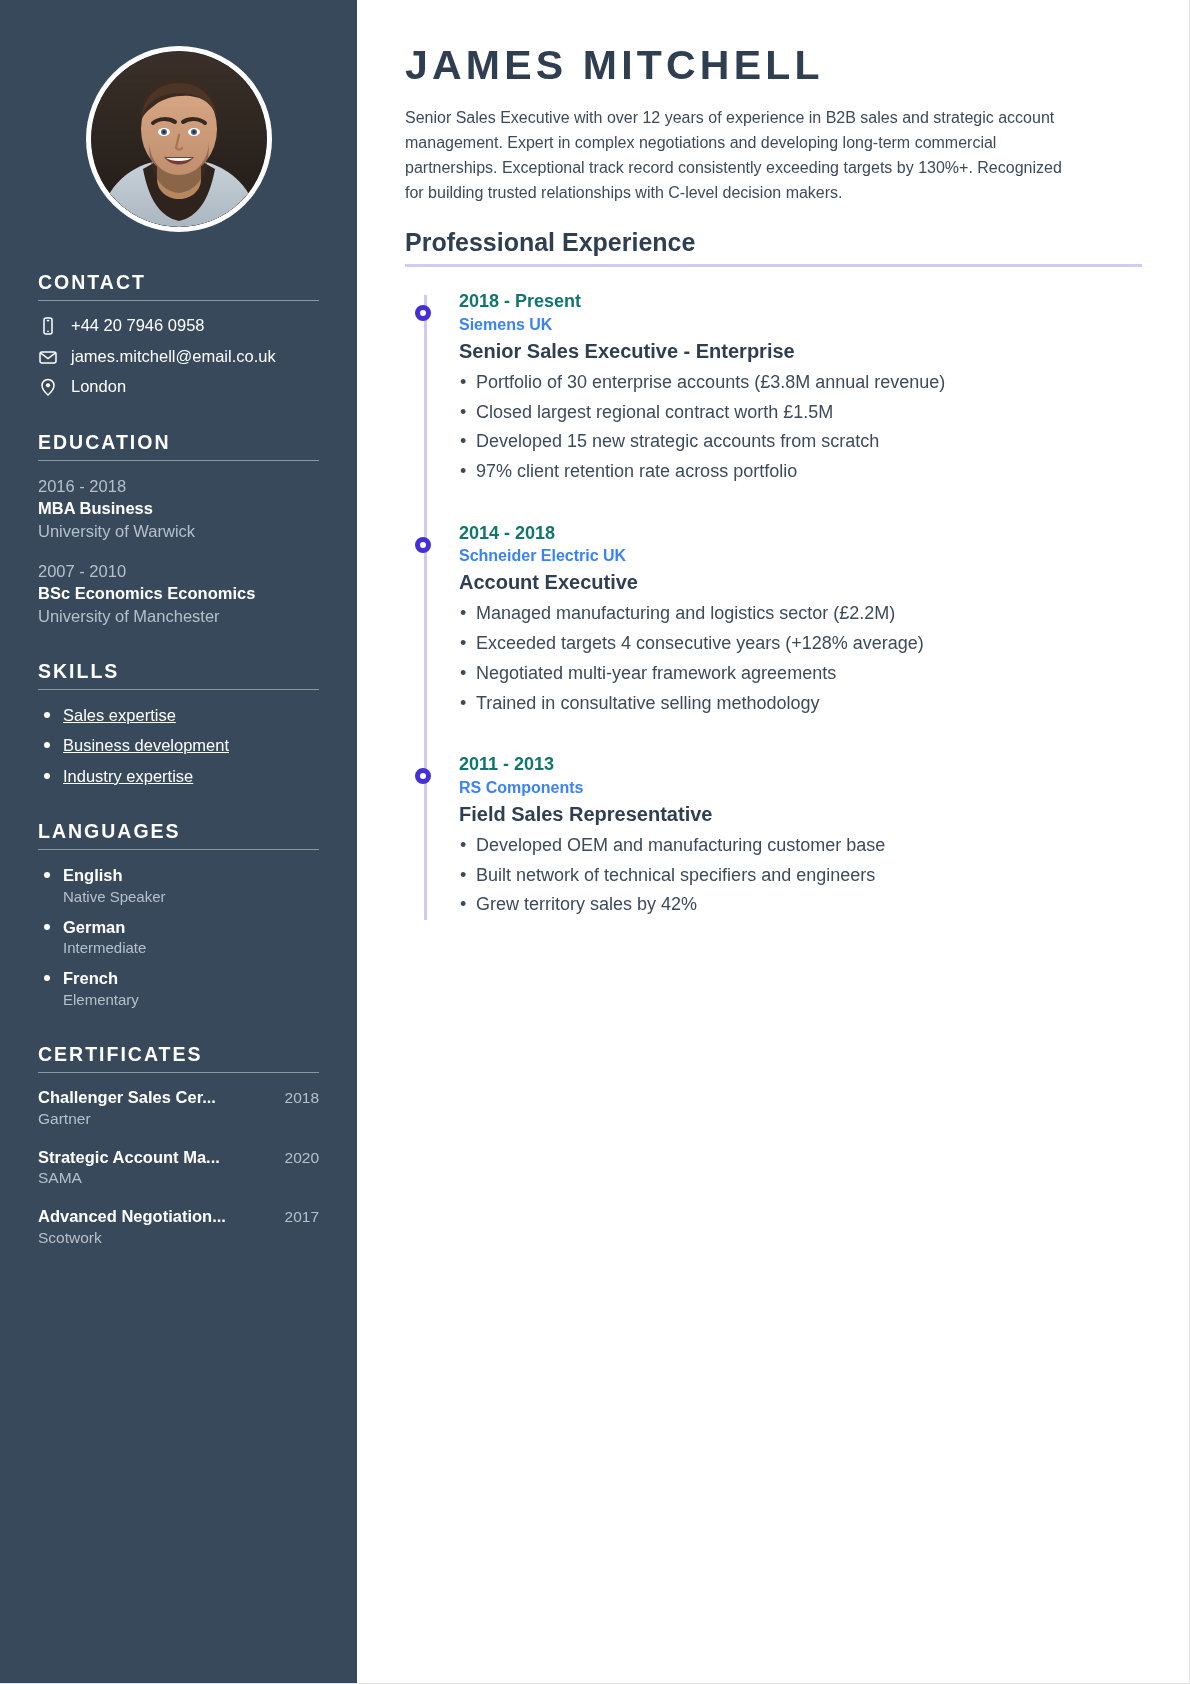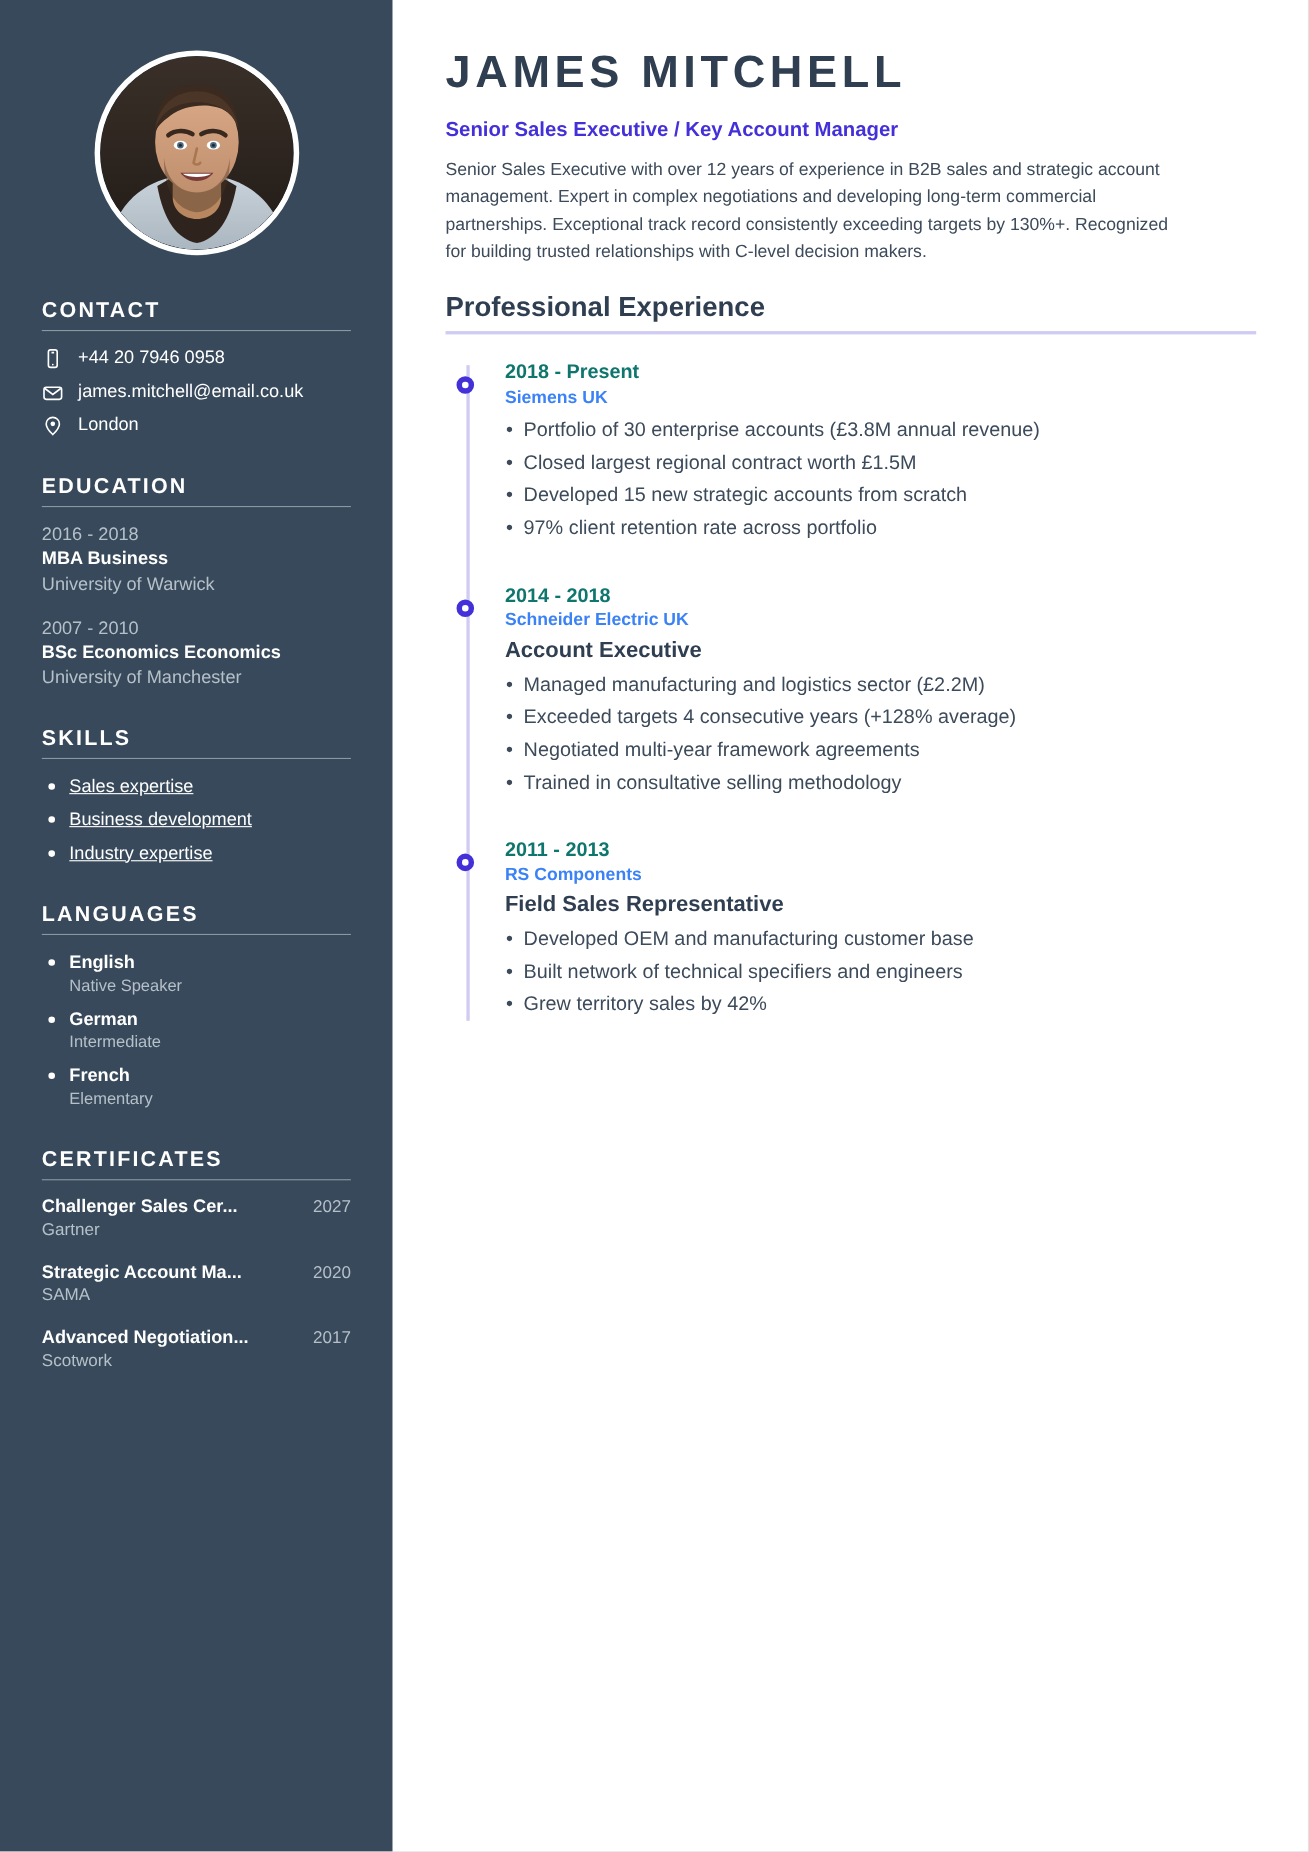--- a/index.html
+++ b/index.html
@@ -455,21 +455,21 @@
         </div>
       </section>
 
       <section class="side-section">
         <h2 class="side-heading">CERTIFICATES</h2>
         <div class="side-rule"></div>
 
         <div class="cert-item">
           <div class="cert-top">
             <span class="cert-name">Challenger Sales Cer...</span>
-            <span class="cert-year">2027</span>
+            <span class="cert-year">2018</span>
           </div>
           <div class="cert-issuer">Gartner</div>
         </div>
         <div class="cert-item">
           <div class="cert-top">
             <span class="cert-name">Strategic Account Ma...</span>
             <span class="cert-year">2020</span>
           </div>
           <div class="cert-issuer">SAMA</div>
         </div>
@@ -481,32 +481,32 @@
           <div class="cert-issuer">Scotwork</div>
         </div>
       </section>
 
     </div>
   </aside>
 
   <main class="main">
 
     <h1 class="name">JAMES MITCHELL</h1>
-    <div class="job-title">Senior Sales Executive / Key Account Manager</div>
     <p class="summary">Senior Sales Executive with over 12 years of experience in B2B sales and strategic account management. Expert in complex negotiations and developing long-term commercial partnerships. Exceptional track record consistently exceeding targets by 130%+. Recognized for building trusted relationships with C-level decision makers.</p>
 
     <h2 class="section-title">Professional Experience</h2>
     <div class="section-rule"></div>
 
     <div class="timeline">
 
       <div class="tl-item">
         <span class="tl-dot"></span>
         <div class="tl-dates">2018 - Present</div>
         <div class="tl-company">Siemens UK</div>
+        <div class="tl-role">Senior Sales Executive - Enterprise</div>
         <ul class="tl-bullets">
           <li>Portfolio of 30 enterprise accounts (£3.8M annual revenue)</li>
           <li>Closed largest regional contract worth £1.5M</li>
           <li>Developed 15 new strategic accounts from scratch</li>
           <li>97% client retention rate across portfolio</li>
         </ul>
       </div>
 
       <div class="tl-item">
         <span class="tl-dot"></span>

